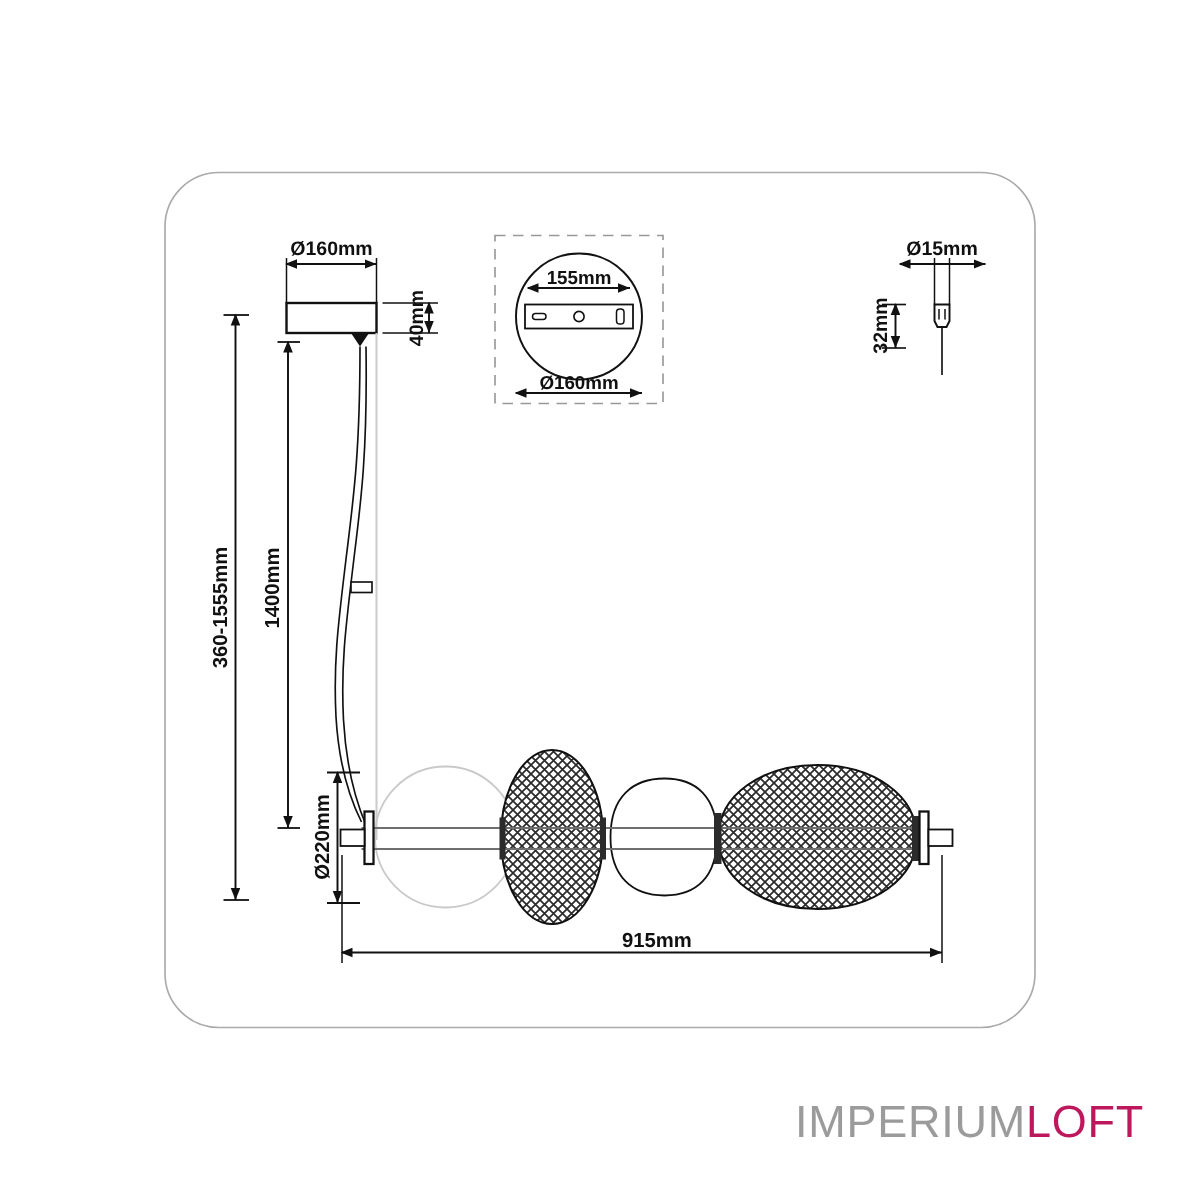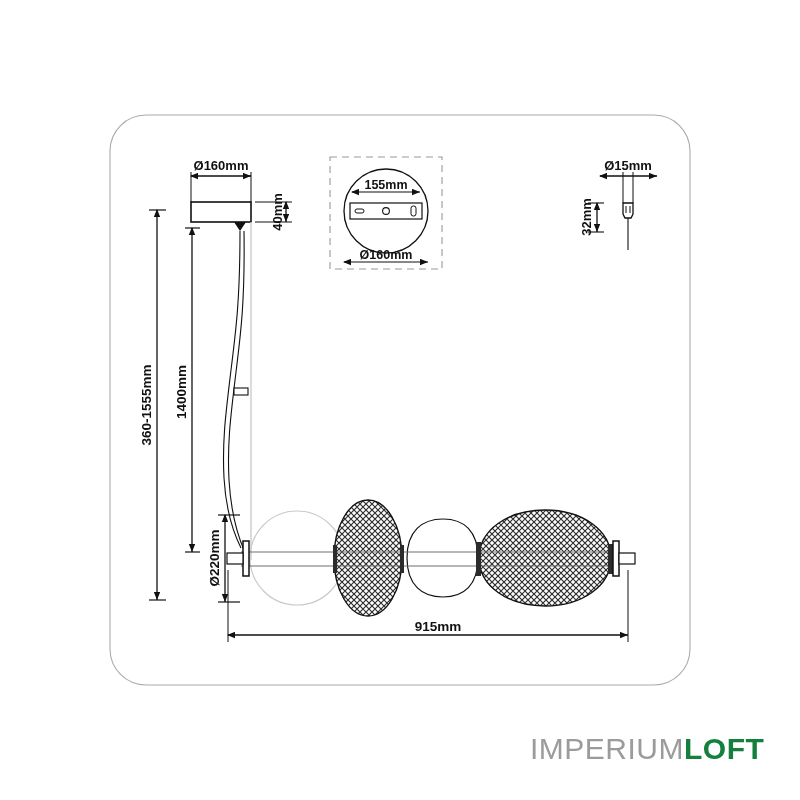--- a/index.html
+++ b/index.html
@@ -30,21 +30,21 @@
     position: absolute;
     left: 530px;
     top: 732px;
     font-family: "Liberation Sans", sans-serif;
     font-size: 30px;
     letter-spacing: 0.5px;
     font-weight: 400;
     white-space: nowrap;
   }
   .logo .part-a { color: #9b9b9b; margin-top: 48px; }
-  .logo .part-b { color: #15803d; font-weight: bold; }
+  .logo .part-b { color: #be185d; }
 </style>
 </head>
 <body>
 
 <div id="stage">
 
   <svg class="drawing" viewBox="0 0 800 800" xmlns="http://www.w3.org/2000/svg">
 
     <defs>
       <marker id="arrowEnd" markerWidth="9" markerHeight="9" refX="8" refY="3.2" orient="auto" markerUnits="userSpaceOnUse">

